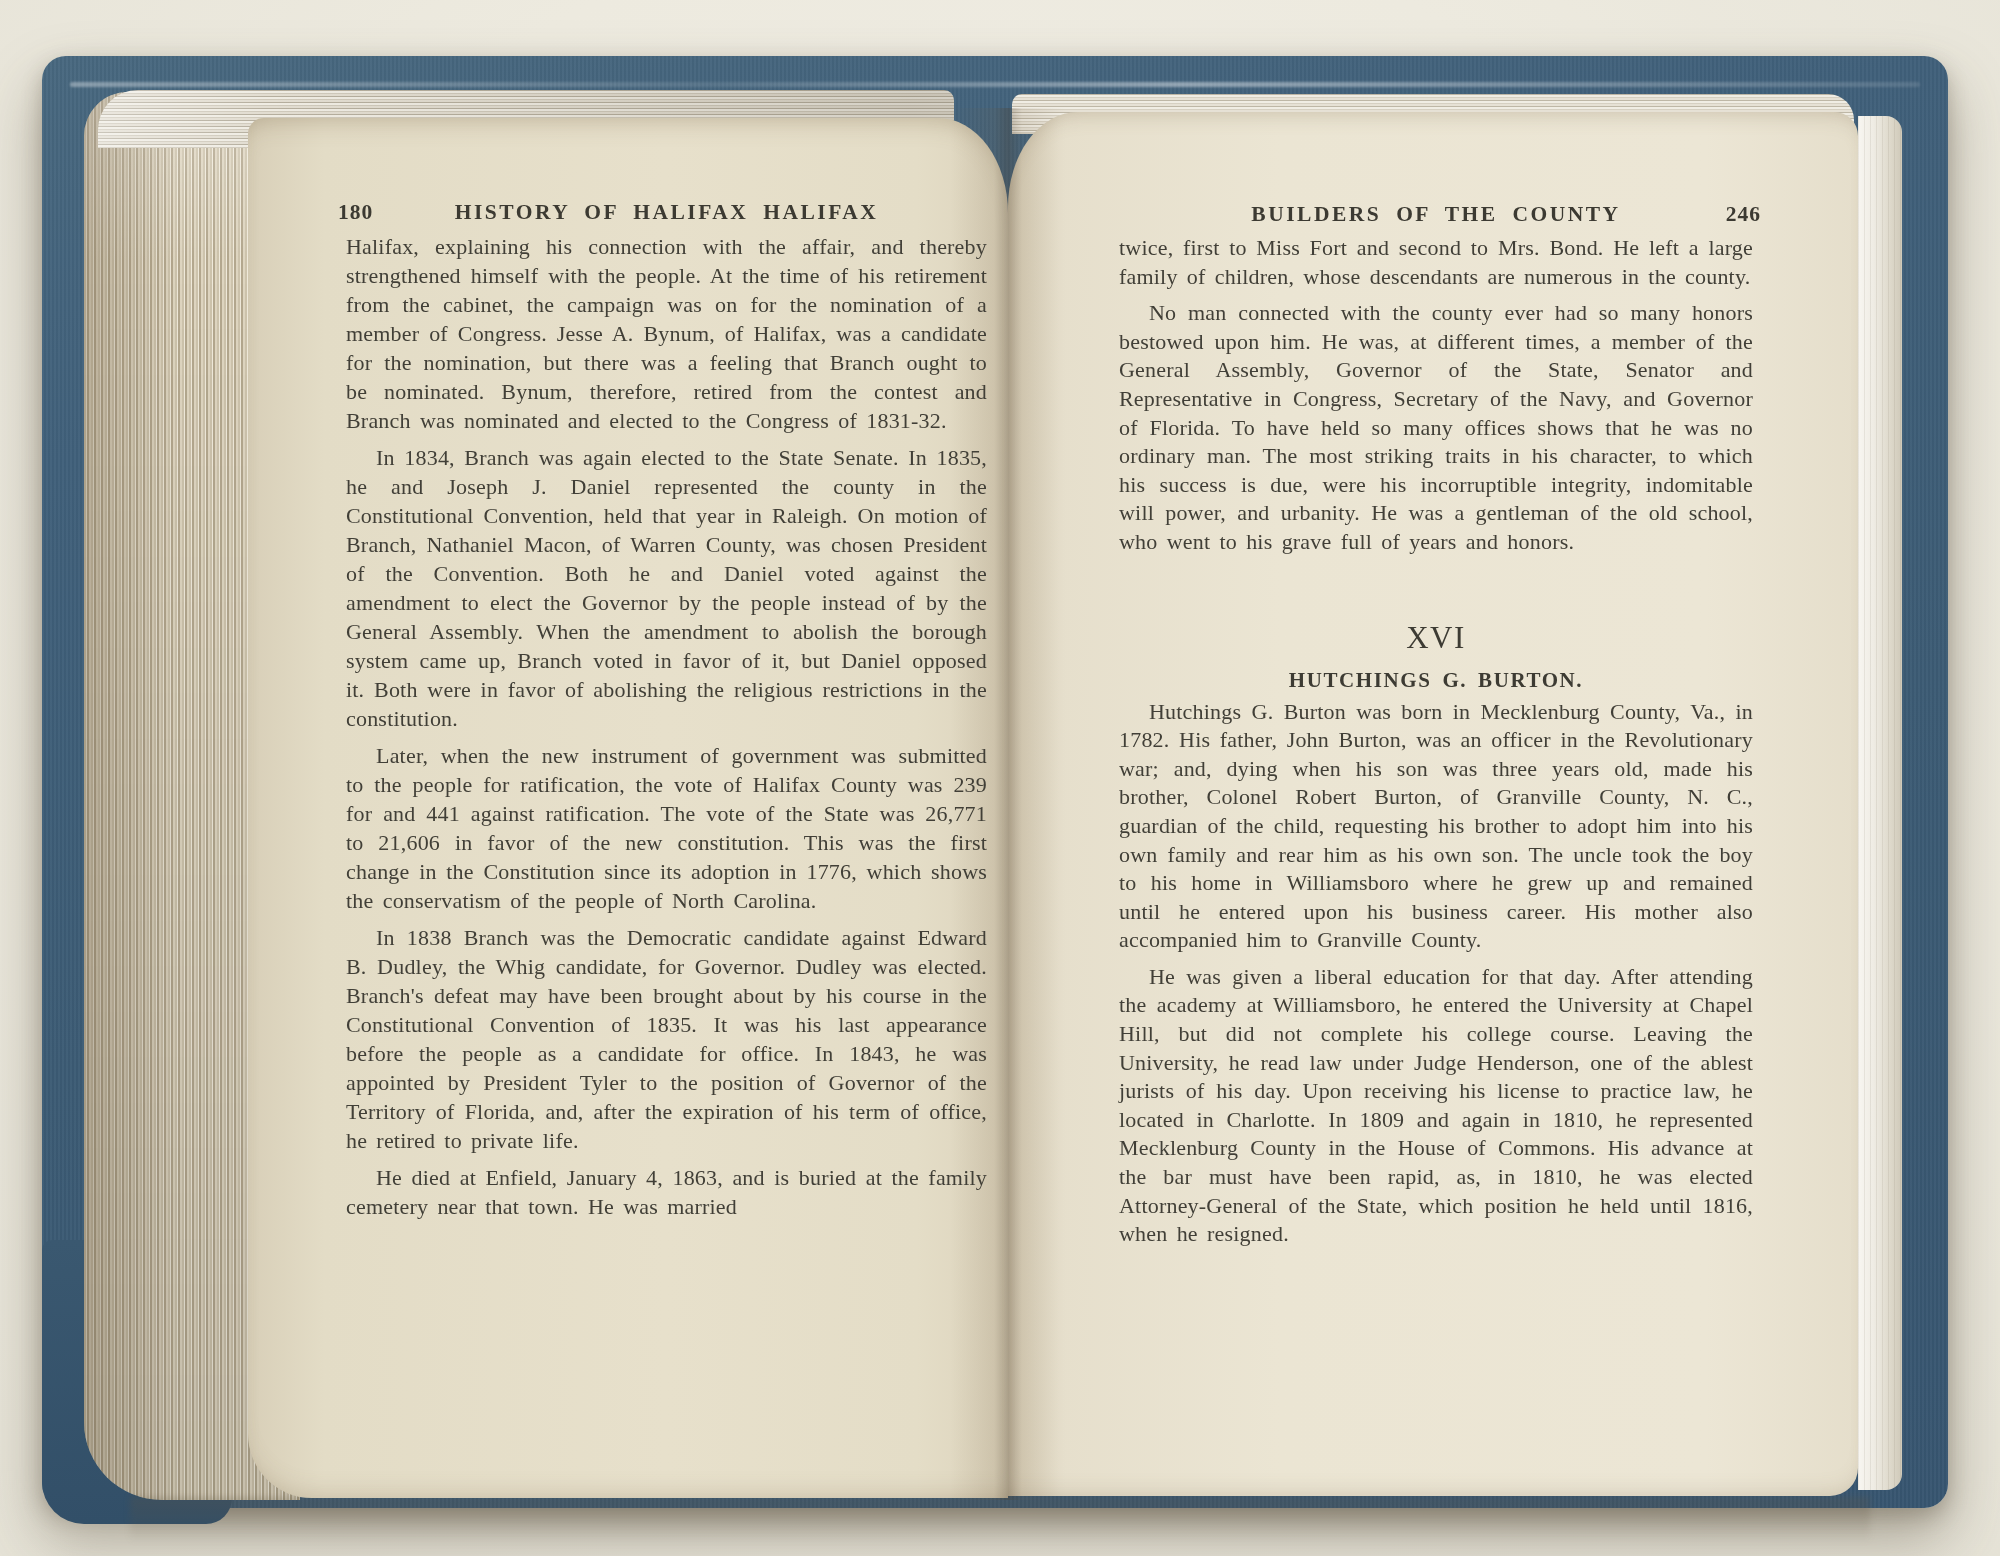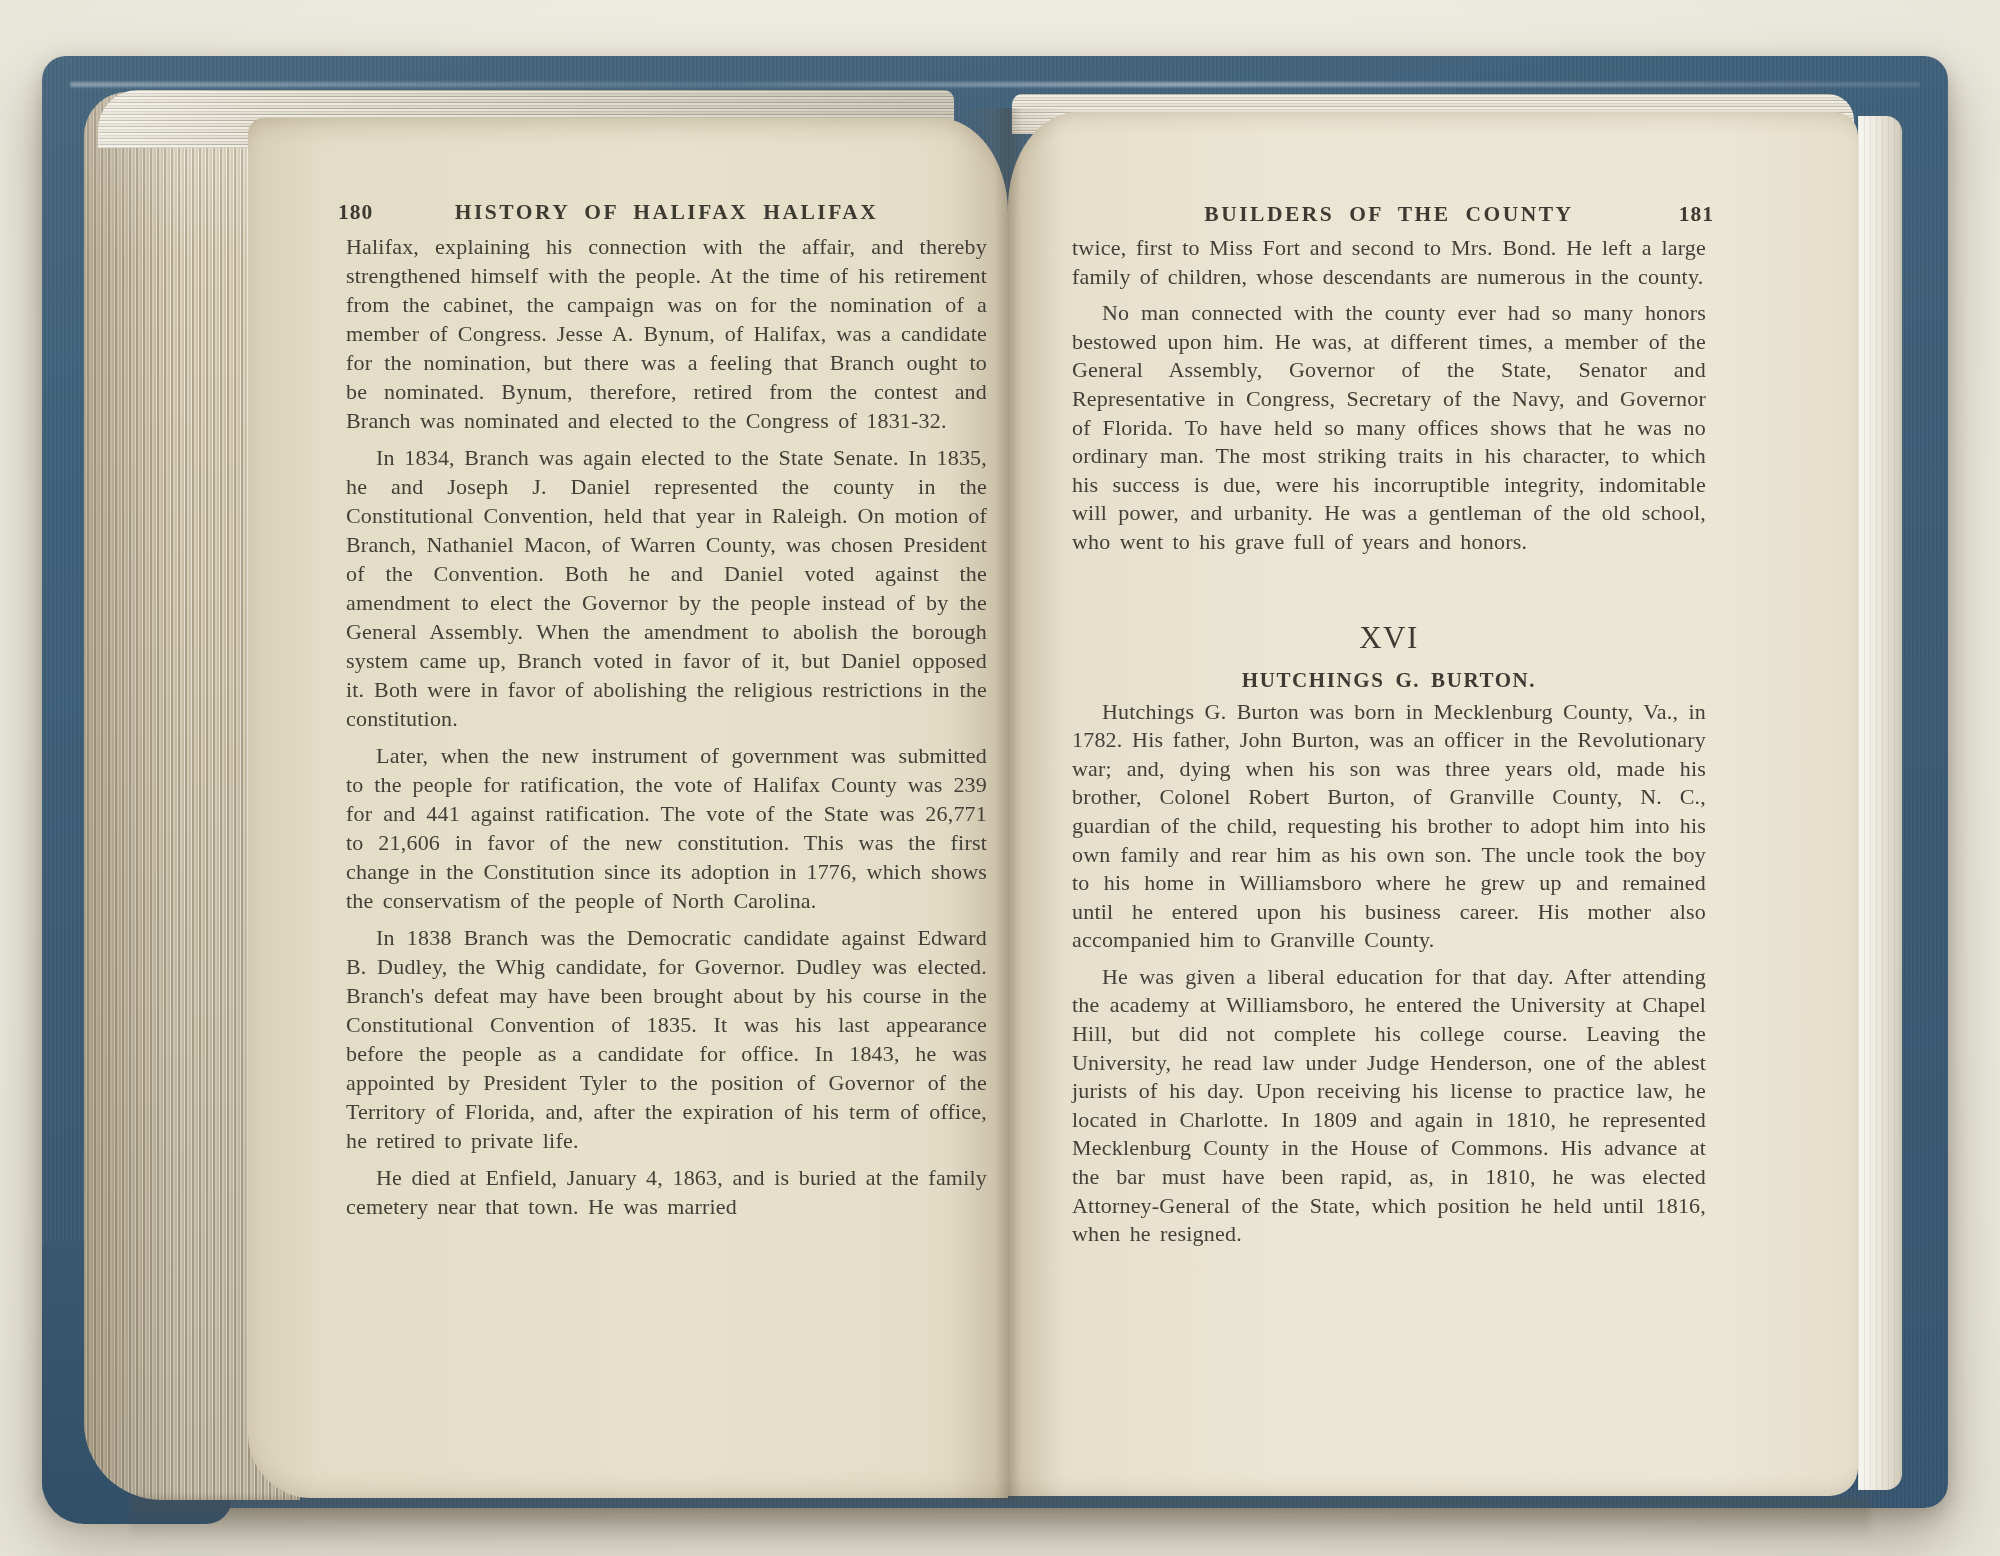--- a/index.html
+++ b/index.html
@@ -93,21 +93,21 @@
   }
   .bottom-shadow{
     position:absolute;left:130px;top:1497px;width:1740px;height:46px;
     background:linear-gradient(180deg,rgba(95,85,65,.28),rgba(95,85,65,0));
     filter:blur(3px);
   }
 
   
   .content{position:absolute;color:#403e36;}
   .content-left{left:338px;top:200px;width:657px;}
-  .content-right{left:1064px;top:202px;width:650px;}
+  .content-right{left:1111px;top:202px;width:650px;}
   .page-head{position:relative;height:24px;line-height:24px;
     font-weight:bold;font-size:21.5px;letter-spacing:2.5px;word-spacing:7px;color:#3c3a32;}
   .page-head .running{display:block;text-align:center;}
   .page-head .pagenum{position:absolute;top:0;letter-spacing:1px;}
   .pagenum.pn-left{left:0;}
   .pagenum.pn-right{right:0;}
 
   .bodytext{margin-top:6px;font-size:22px;line-height:29px;text-align:justify;
     word-spacing:3.5px;letter-spacing:.2px;color:#413f37;}
   .content-right .bodytext{line-height:28.6px;}
@@ -149,21 +149,21 @@
       <p class="indent">In 1834, Branch was again elected to the State Senate. In 1835, he and Joseph J. Daniel represented the county in the Constitutional Convention, held that year in Raleigh. On motion of Branch, Nathaniel Macon, of Warren County, was chosen President of the Convention.  Both he and Daniel voted against the amendment to elect the Governor by the people instead of by the General Assembly.  When the amendment to abolish the borough system came up, Branch voted in favor of it, but Daniel opposed it.  Both were in favor of abolishing the religious restrictions in the constitution.</p>
       <p class="indent">Later, when the new instrument of government was submitted to the people for ratification, the vote of Halifax County was 239 for and 441 against ratification.  The vote of the State was 26,771 to 21,606 in favor of the new constitution.  This was the first change in the Constitution since its adoption in 1776, which shows the conservatism of the people of North Carolina.</p>
       <p class="indent">In 1838 Branch was the Democratic candidate against Edward B. Dudley, the Whig candidate, for Governor. Dudley was elected.  Branch's defeat may have been brought about by his course in the Constitutional Convention of 1835.  It was his last appearance before the people as a candidate for office.  In 1843, he was appointed by President Tyler to the position of Governor of the Territory of Florida, and, after the expiration of his term of office, he retired to private life.</p>
       <p class="indent">He died at Enfield, January 4, 1863, and is buried at the family cemetery near that town.  He was married</p>
     </div>
   </div>
 
   <div class="content content-right">
     <div class="page-head">
       <span class="running">BUILDERS OF THE COUNTY</span>
-      <span class="pagenum pn-right">181</span>
+      <span class="pagenum pn-right">246</span>
     </div>
     <div class="bodytext">
       <p>twice, first to Miss Fort and second to Mrs. Bond.  He left a large family of children, whose descendants are numerous in the county.</p>
       <p class="indent">No man connected with the county ever had so many honors bestowed upon him.  He was, at different times, a member of the General Assembly, Governor of the State, Senator and Representative in Congress, Secretary of the Navy, and Governor of Florida.  To have held so many offices shows that he was no ordinary man.  The most striking traits in his character, to which his success is due, were his incorruptible integrity, indomitable will power, and urbanity.  He was a gentleman of the old school, who went to his grave full of years and honors.</p>
       <div class="chapter-num">XVI</div>
       <div class="chapter-title">HUTCHINGS G. BURTON.</div>
       <p class="indent after-chapter">Hutchings G. Burton was born in Mecklenburg County, Va., in 1782.  His father, John Burton, was an officer in the Revolutionary war; and, dying when his son was three years old, made his brother, Colonel Robert Burton, of Granville County, N. C., guardian of the child, requesting his brother to adopt him into his own family and rear him as his own son.  The uncle took the boy to his home in Williamsboro where he grew up and remained until he entered upon his business career. His mother also accompanied him to Granville County.</p>
       <p class="indent">He was given a liberal education for that day.  After attending the academy at Williamsboro, he entered the University at Chapel Hill, but did not complete his college course.  Leaving the University, he read law under Judge Henderson, one of the ablest jurists of his day.  Upon receiving his license to practice law, he located in Charlotte. In 1809 and again in 1810, he represented Mecklenburg County in the House of Commons.  His advance at the bar must have been rapid, as, in 1810, he was elected Attorney-General of the State, which position he held until 1816, when he resigned.</p>
     </div>
   </div>

